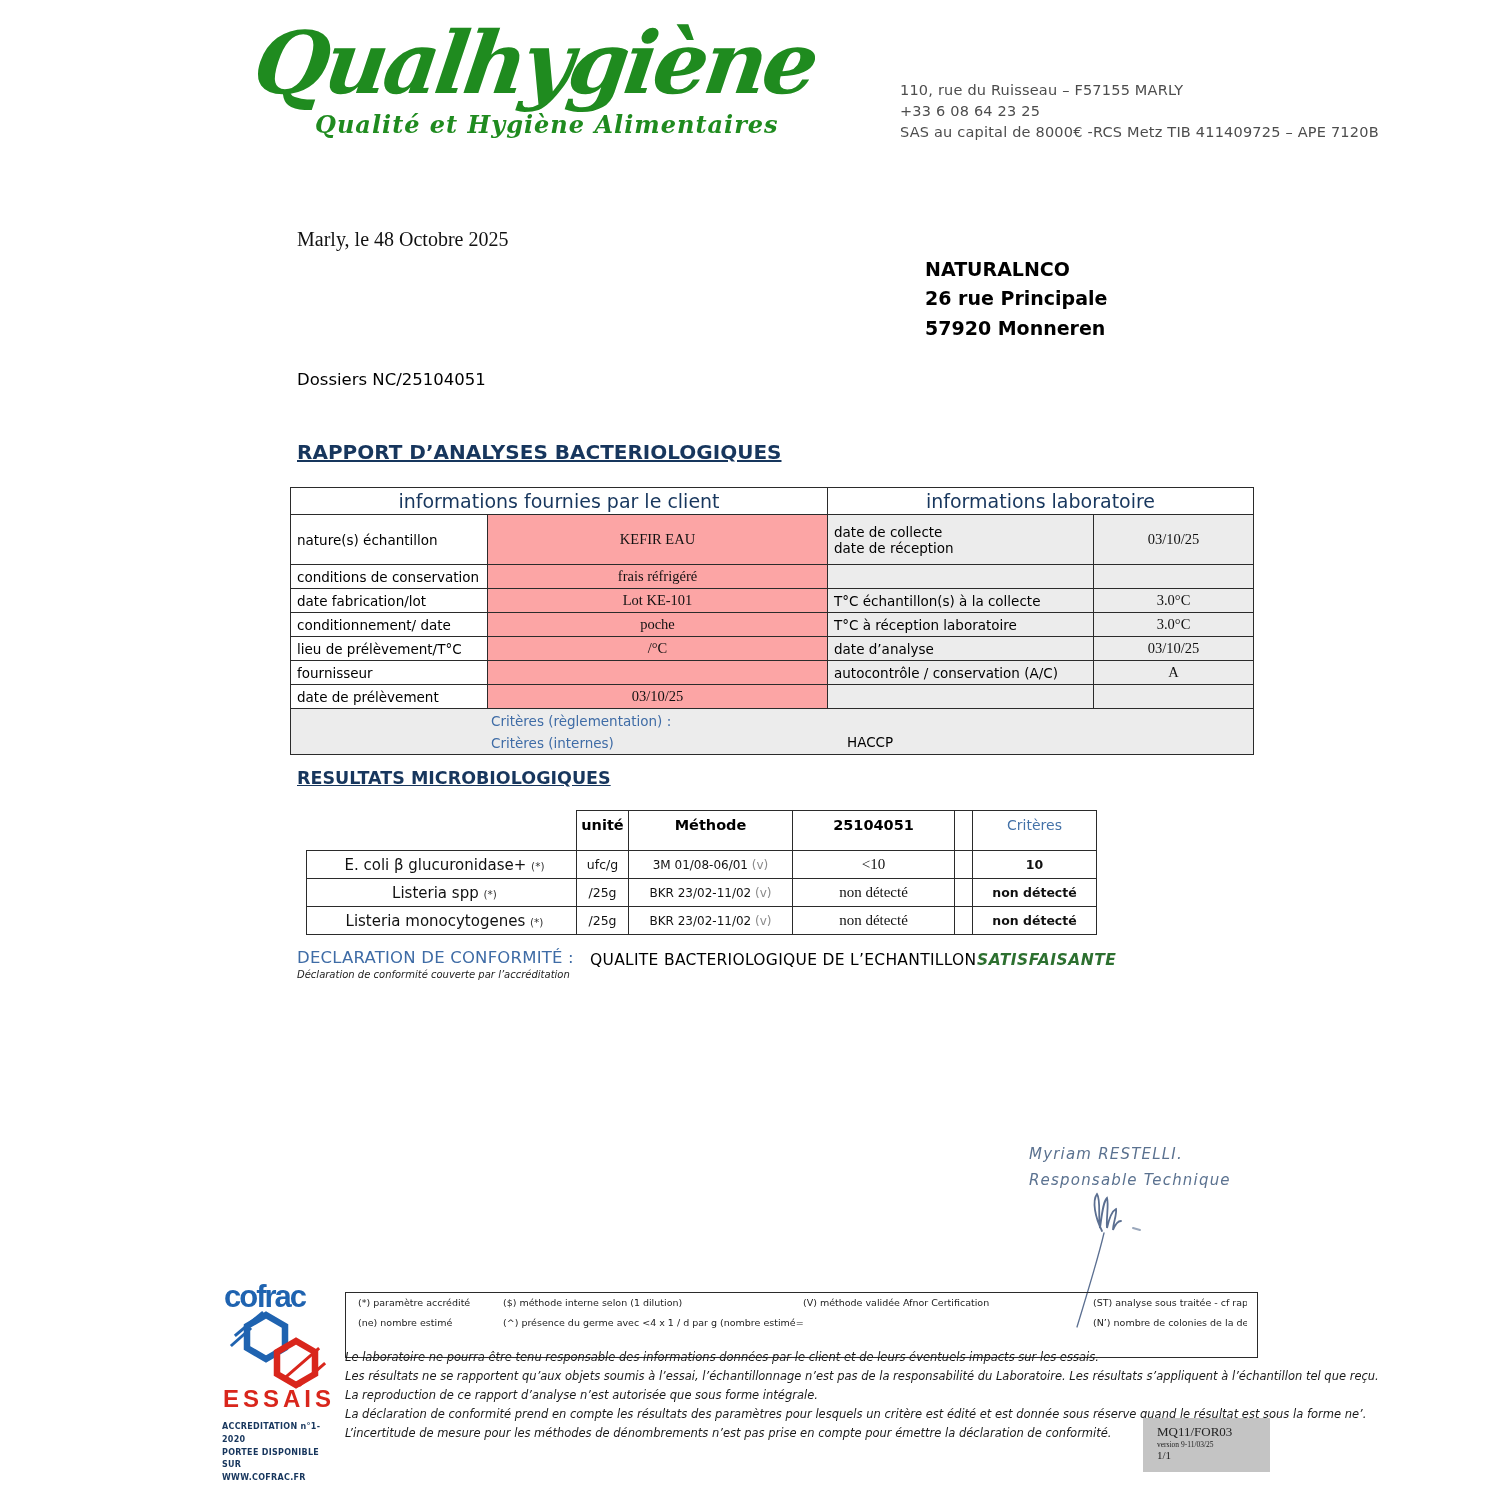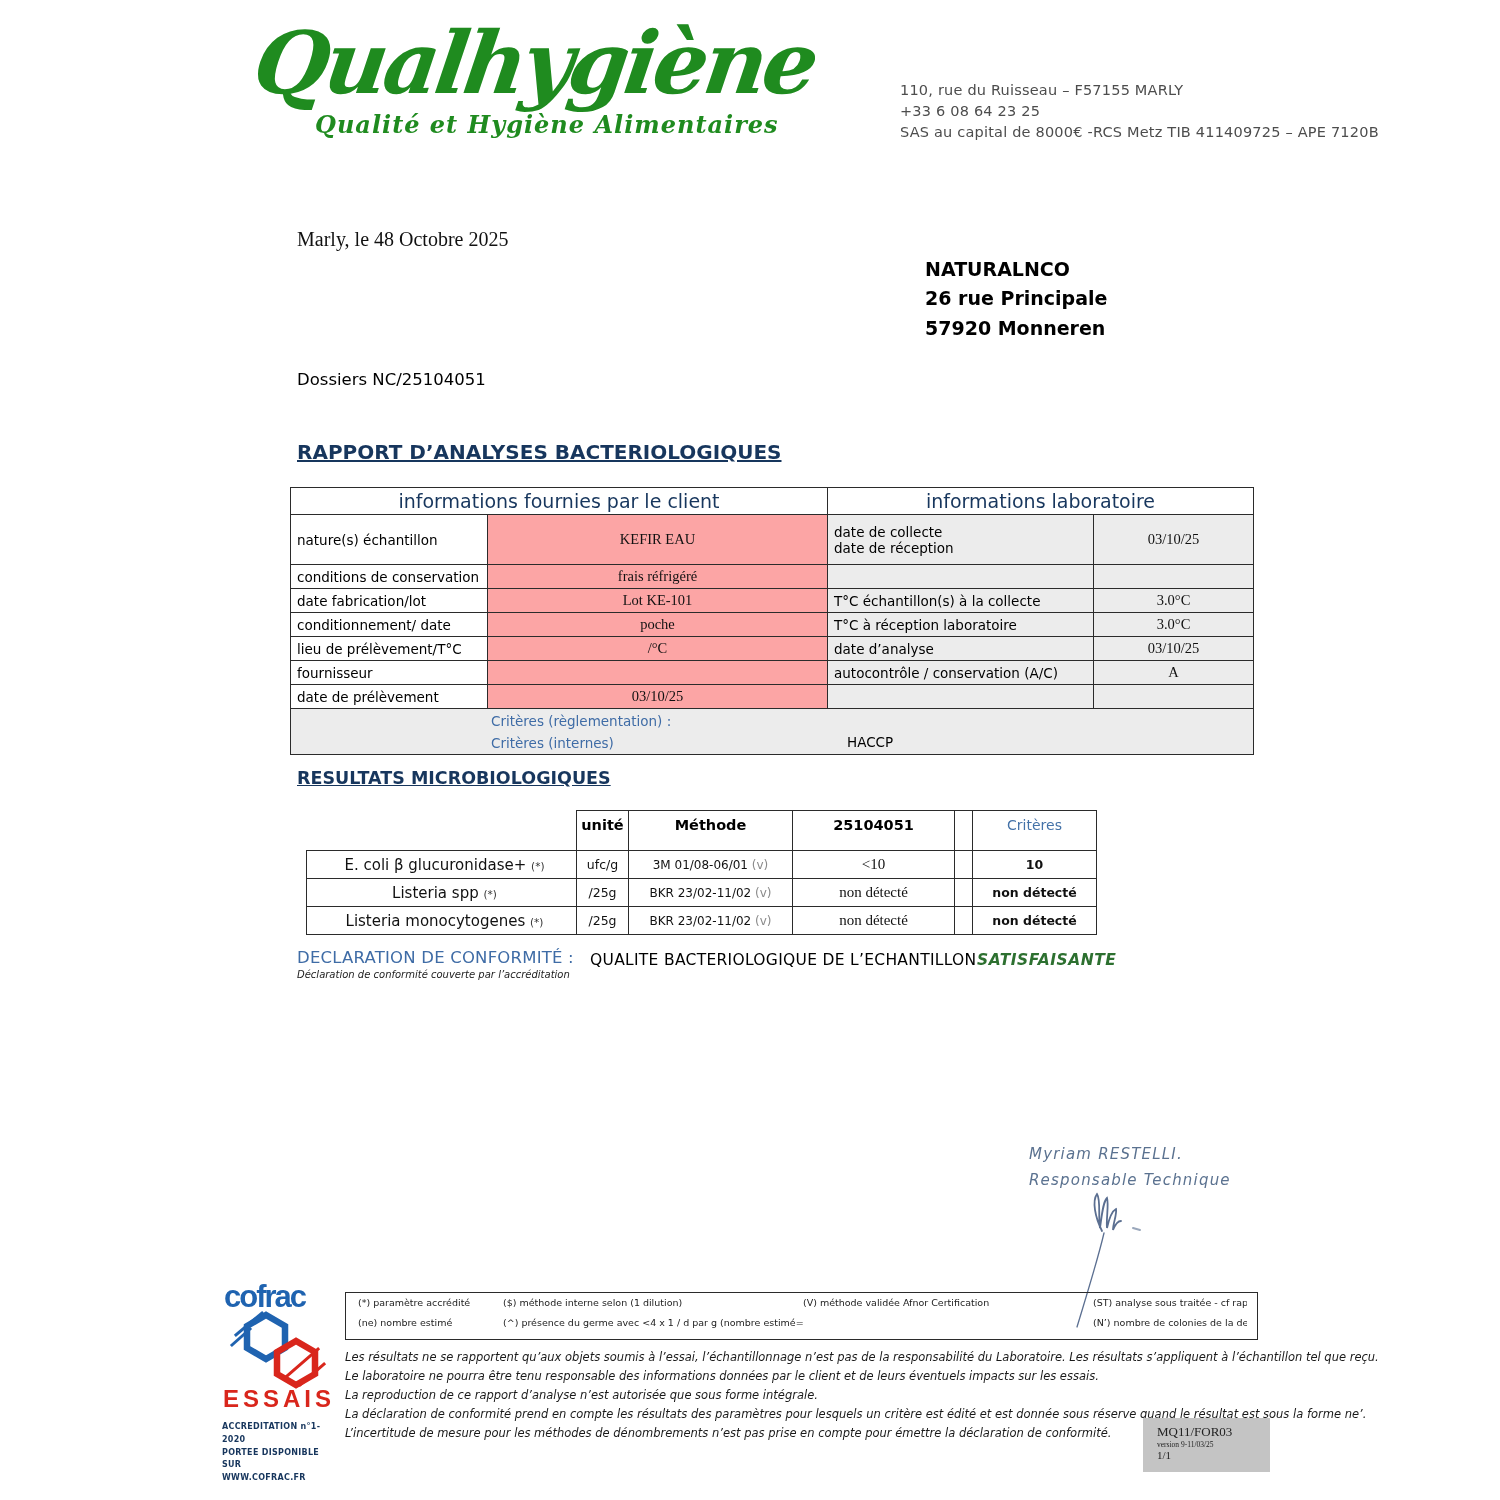--- a/index.html
+++ b/index.html
@@ -71,21 +71,21 @@
   .conf-label { font-size:16.5px; color:#3f6ca6; letter-spacing:0.2px; }
   .conf-note { font-size:10px; font-style:italic; color:#222; margin-top:2px; }
   .conf-statement { font-size:15.5px; color:#000; letter-spacing:0.3px; }
   .conf-verdict { font-size:15.5px; font-weight:bold; font-style:italic; color:#2d7030; letter-spacing:0.5px; }
 
   
   .sig-text { font-size:15px; font-style:italic; color:#5b7290; letter-spacing:1.2px; line-height:1.7;margin-left:26px; }
 
   
   .cofrac-acc { font-size:8px; font-weight:bold; color:#17365d; line-height:1.6; letter-spacing:0.3px; }
-  .legend-box { border:1.5px solid #2b2b2b; width:913px; height:48px; padding:4px 10px 0 12px; }
+  .legend-box { border:1.5px solid #2b2b2b; width:913px; height:66px; padding:4px 10px 0 12px; }
   .legend-grid { display:grid; grid-template-columns:145px 300px 290px auto; grid-auto-rows:20px; }
   .legend-item { font-size:9.5px; color:#222; white-space:nowrap; overflow:hidden; }
   .notes p { font-size:11.5px; font-style:italic; color:#1a1a1a; line-height:19px; white-space:nowrap; }
   .docbox { background:#c4c4c4; width:127px; height:54px; padding:6px 0 0 14px; }
   .docbox .code { font-size:13px; color:#222; }
   .docbox .ver { font-size:7.5px; color:#222; }
   .docbox .pg { font-size:11px; color:#222; }
 </style>
 </head>
 <body>
@@ -284,22 +284,22 @@
         <div class="legend-item">($)  méthode interne selon (1 dilution)</div>
         <div class="legend-item">(V)  méthode validée Afnor Certification</div>
         <div class="legend-item">(ST) analyse sous traitée - cf rapport joint</div>
         <div class="legend-item">(ne)  nombre estimé</div>
         <div class="legend-item">(^)  présence du germe avec &lt;4 x 1 / d par g  (nombre estimé= ne’ ufc).</div>
         <div class="legend-item" style="grid-column: 4;">(N’) nombre de colonies de la dernière dilution ensemencée</div>
       </div>
   </div>
 
   <div class="abs notes" style="left:345px; top:1348px; width:920px;" id="footer-notes">
+      <p>Le laboratoire ne pourra être tenu responsable des informations données par le client et de leurs éventuels impacts sur les essais.</p>
       <p>Les résultats ne se rapportent qu’aux objets soumis à l’essai, l’échantillonnage n’est pas de la responsabilité du Laboratoire. Les résultats s’appliquent à l’échantillon tel que reçu.</p>
-      <p>Le laboratoire ne pourra être tenu responsable des informations données par le client et de leurs éventuels impacts sur les essais.</p>
       <p>La reproduction de ce rapport d’analyse n’est autorisée que sous forme intégrale.</p>
       <p>La déclaration de conformité prend en compte les résultats des paramètres pour lesquels un critère est édité et est donnée sous réserve quand le résultat est sous la forme ne’.</p>
       <p>L’incertitude de mesure pour les méthodes de dénombrements n’est pas prise en compte pour émettre la déclaration de conformité.</p>
     </div>
 
   <div class="abs docbox" style="left:1143px; top:1418px;font-family:Liberation Serif, serif;">
     <div class="code">MQ11/FOR03</div>
     <div class="ver">version 9-11/03/25</div>
     <div class="pg">1/1</div>
   </div>

